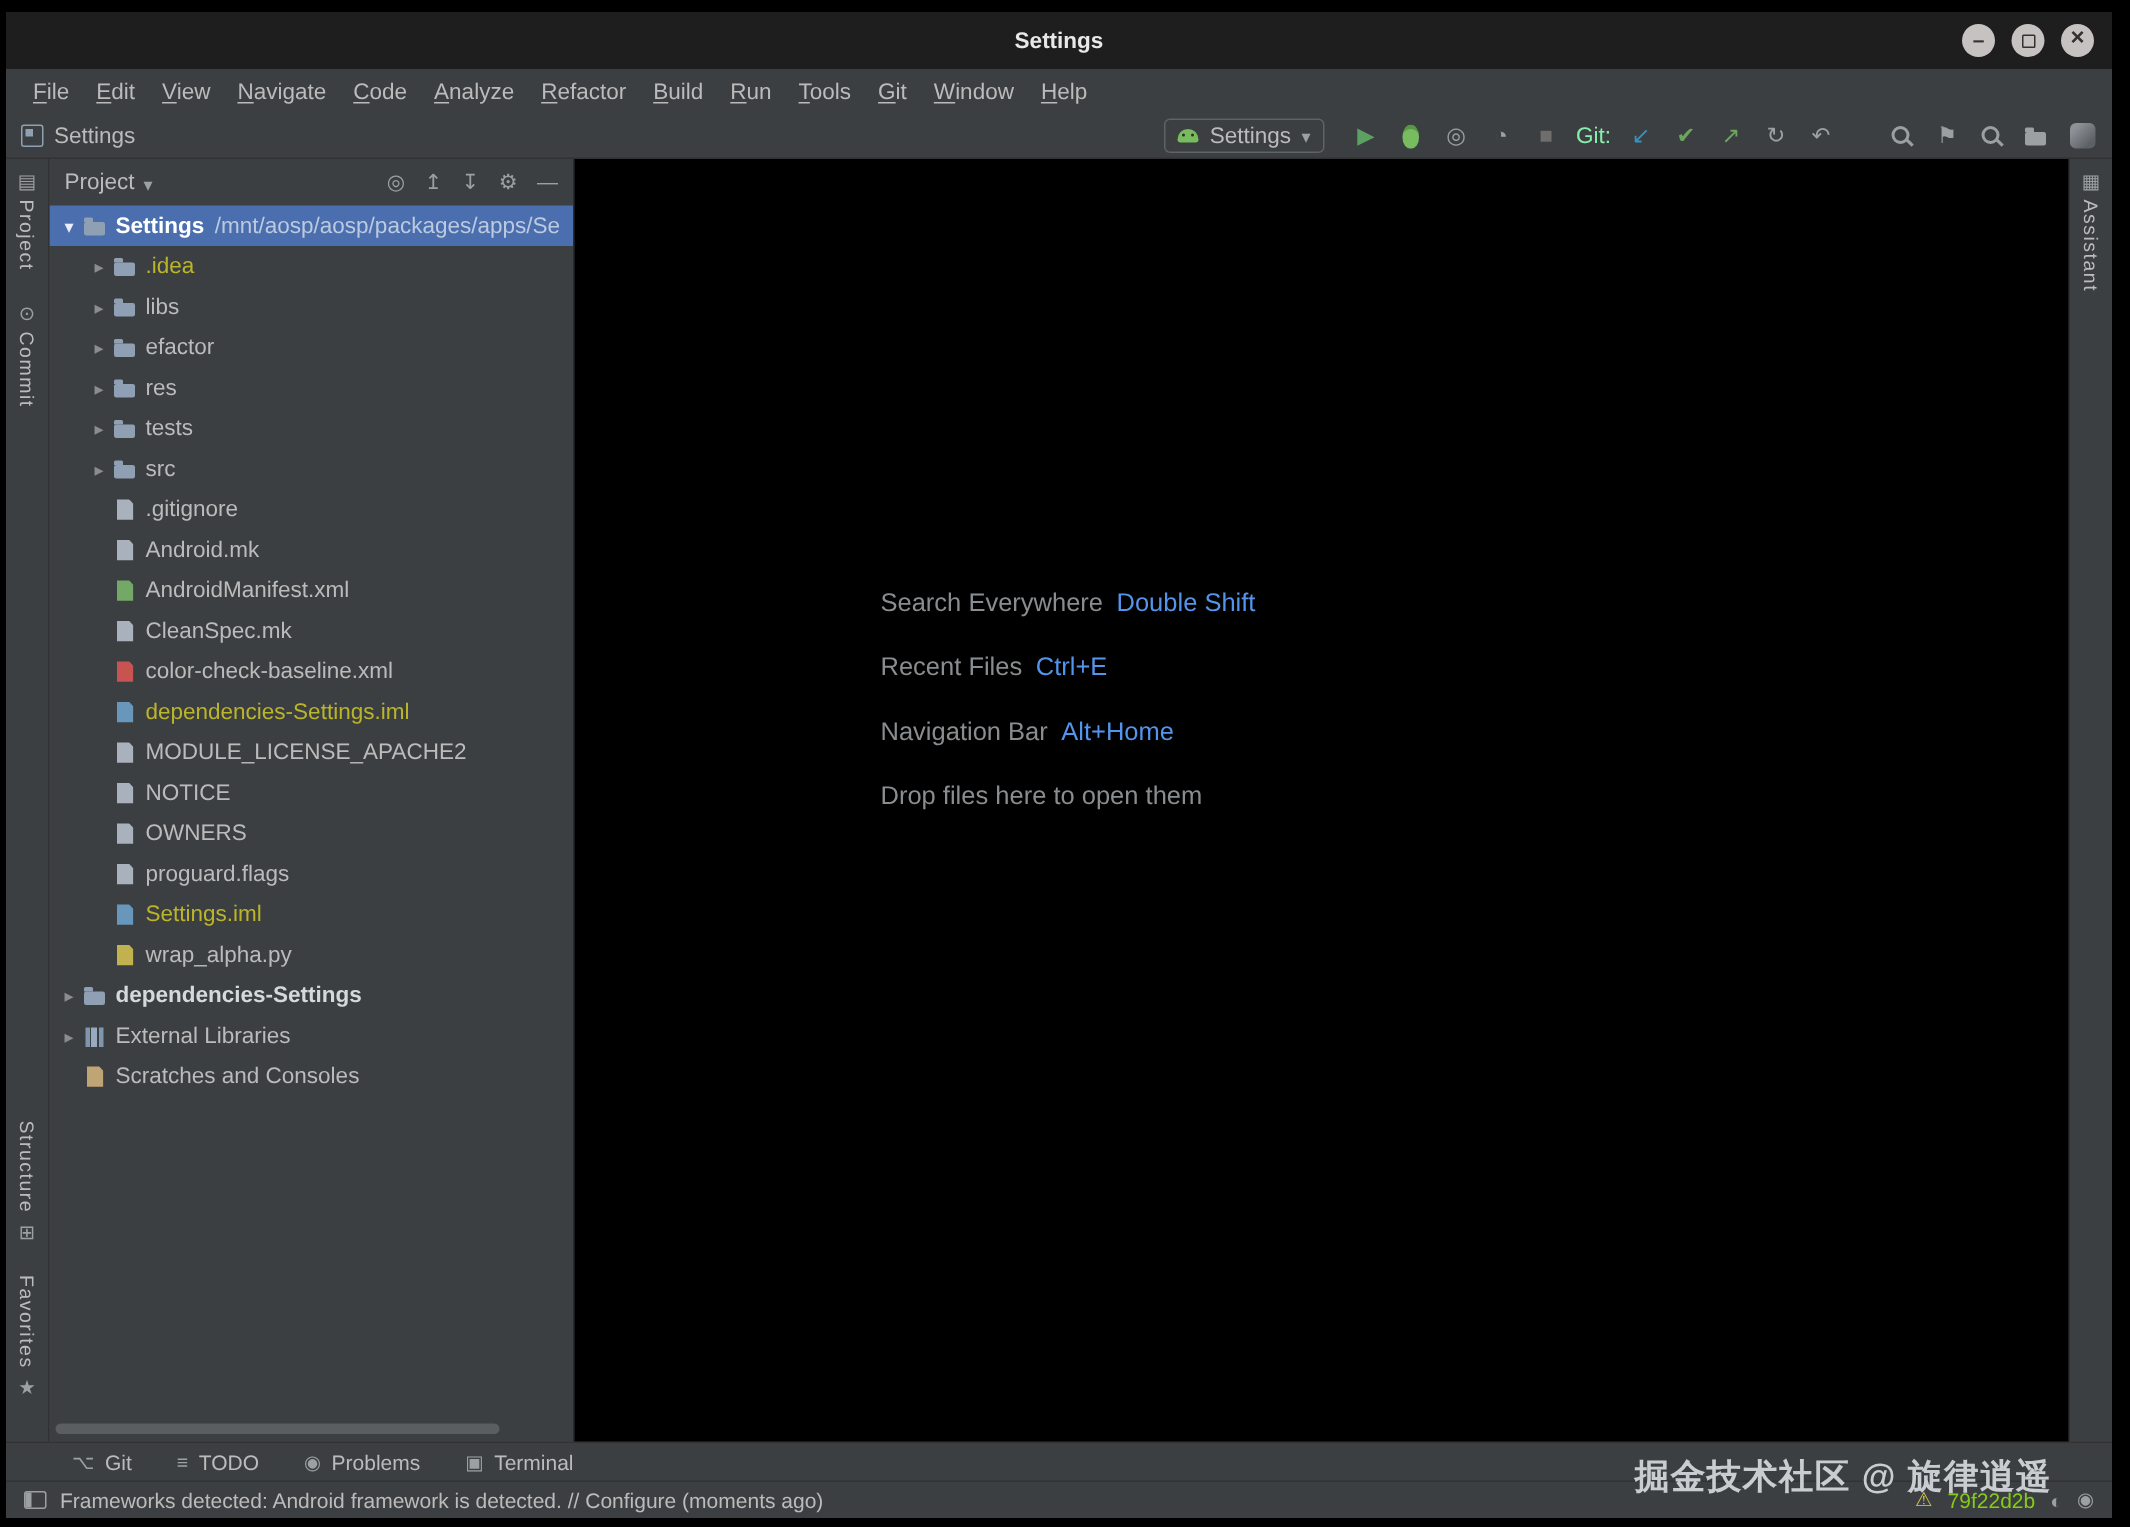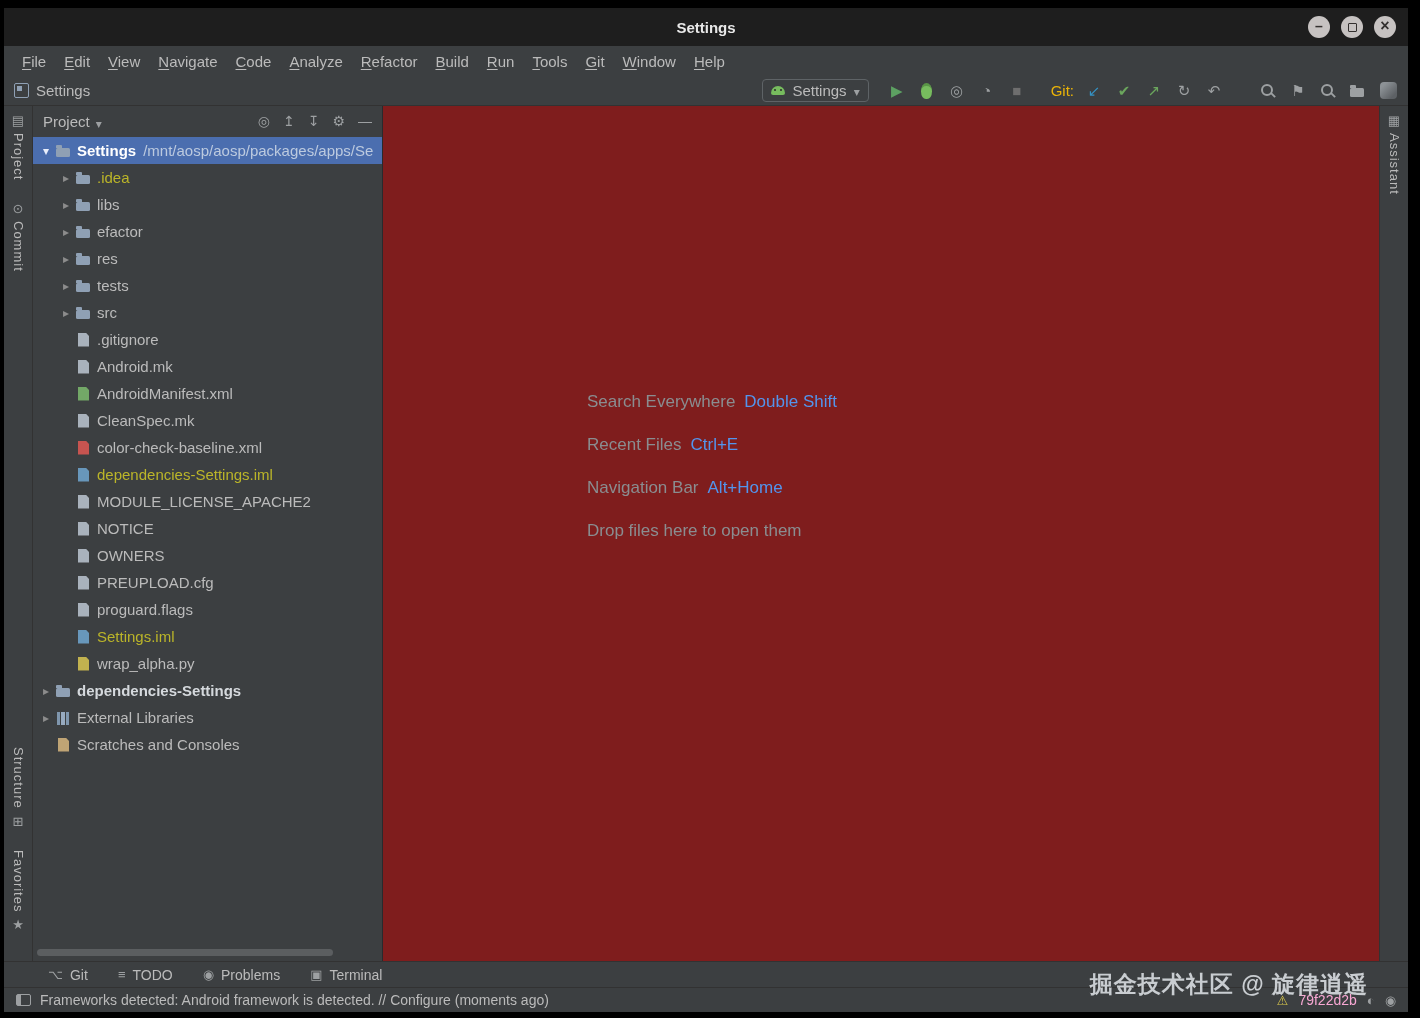--- a/index.html
+++ b/index.html
@@ -47,21 +47,21 @@
   .tbicon.magnifier::before{content:"";width:8px;height:8px;border:2px solid #9da0a2;border-radius:50%;
     position:absolute;left:3px;top:2px;}
   .tbicon.magnifier::after{content:"";width:6px;height:2px;background:#9da0a2;position:absolute;
     left:12px;top:12px;transform:rotate(45deg);}
   .tbicon.folder-sm::before{content:"";position:absolute;left:2px;top:6px;width:14px;height:9px;
     background:#9da0a2;border-radius:1.5px;}
   .tbicon.folder-sm::after{content:"";position:absolute;left:2px;top:3px;width:6px;height:3px;
     background:#9da0a2;border-radius:1px 1px 0 0;}
   .tbicon.avatar::after{content:"";width:17px;height:17px;border-radius:4px;
     background:linear-gradient(135deg,#8d9296 20%,#5d6165 80%);}
-  .git-label{color:#eab308;margin-left:14px;}
+  .git-label{color:#86efac;margin-left:0;}
   .nav-gap{width:14px;}
 
   
   .main{flex:1;display:flex;min-height:0;position:relative;}
   .stripe{width:28px;background:#3c3f41;display:flex;flex-direction:column;align-items:center;
     padding:8px 0;flex:none;color:#bbbbbb;}
   .stripe-left{border-right:1px solid #323232;}
   .stripe-right{border-left:1px solid #323232;}
   .stripe-btn{display:flex;flex-direction:column;align-items:center;gap:6px;font-size:13px;
     color:#bbbbbb;margin-bottom:22px;}
@@ -103,21 +103,21 @@
   .ticon.page-green::before{background:#73a867;}
   .ticon.page-red::before{background:#c75450;}
   .ticon.page-teal::before{background:#6897bb;}
   .ticon.page-yellow::before{background:#c2b24f;}
   .ticon.scratch::before{background:#bfa475;}
   .ticon.lib::before{content:"";position:absolute;left:2px;top:2px;width:12px;height:13px;
     background:linear-gradient(90deg,#7f96ad 0 3px,#3c3f41 3px 4px,#97aabf 4px 8px,#3c3f41 8px 9px,#7f96ad 9px 12px);}
   .hscroll{position:absolute;left:4px;bottom:5px;width:296px;height:7px;background:#5b5e60;border-radius:4px;}
 
   
-  .editor{flex:1;background:#7f1d1d;position:relative;min-width:0;}
+  .editor{flex:1;background:#000000;position:relative;min-width:0;}
   .hints{position:absolute;left:204px;top:274px;}
   .hint-line{height:43px;display:flex;align-items:center;font-size:17px;}
   .hint-label{color:#8a8d90;}
   .hint-key{color:#5394ec;margin-left:9px;}
 
   
   .notif{position:absolute;right:33px;bottom:59px;width:418px;background:#4b4e50;
     border:1px solid #5e6163;box-shadow:0 3px 10px rgba(0,0,0,.4);padding:12px 16px 13px 13px;z-index:6;}
   .notif-head{display:flex;align-items:center;gap:8px;}
   .info-icon{width:15px;height:15px;border-radius:50%;background:#3592c4;flex:none;position:relative;}
@@ -133,21 +133,21 @@
   .bb-item{display:flex;align-items:center;gap:7px;}
   .bb-icon{color:#9da0a2;font-size:13px;line-height:1;}
 
   
   .statusbar{height:24px;background:#3c3f41;border-top:1px solid #323232;display:flex;
     align-items:center;padding:0 12px;color:#bbbbbb;font-size:14px;gap:9px;flex:none;}
   .sb-toggle{width:13px;height:10px;border:1.5px solid #9da0a2;border-radius:2px;position:relative;flex:none;}
   .sb-toggle::after{content:"";position:absolute;left:0;top:0;width:4px;height:100%;background:#9da0a2;}
   .sb-right{margin-left:auto;display:flex;align-items:center;gap:10px;}
   .warn{color:#d9c74c;font-size:13px;}
-  .hash{color:#f9a8d4;}
+  .hash{color:#84cc16;}
   .sb-icon{color:#9da0a2;font-size:13px;}
 
   
   .watermark{position:absolute;right:52px;bottom:18px;z-index:10;color:#c9cdd1;font-weight:bold;
     font-size:23px;letter-spacing:1px;}
 </style>
 </head>
 <body>
 
 <div class="window">
@@ -337,26 +337,20 @@
           </div>
           <div class="trow lvl1">
             <span class="chev"></span>
             <span class="ticon page"></span>
             <span class="tlabel">OWNERS</span>
             <span class="tpath"></span>
           </div>
           <div class="trow lvl1">
             <span class="chev"></span>
             <span class="ticon page"></span>
-            <span class="tlabel">PREUPLOAD.cfg</span>
-            <span class="tpath"></span>
-          </div>
-          <div class="trow lvl1">
-            <span class="chev"></span>
-            <span class="ticon page"></span>
             <span class="tlabel">proguard.flags</span>
             <span class="tpath"></span>
           </div>
           <div class="trow lvl1 excluded">
             <span class="chev"></span>
             <span class="ticon page-teal"></span>
             <span class="tlabel">Settings.iml</span>
             <span class="tpath"></span>
           </div>
           <div class="trow lvl1">

